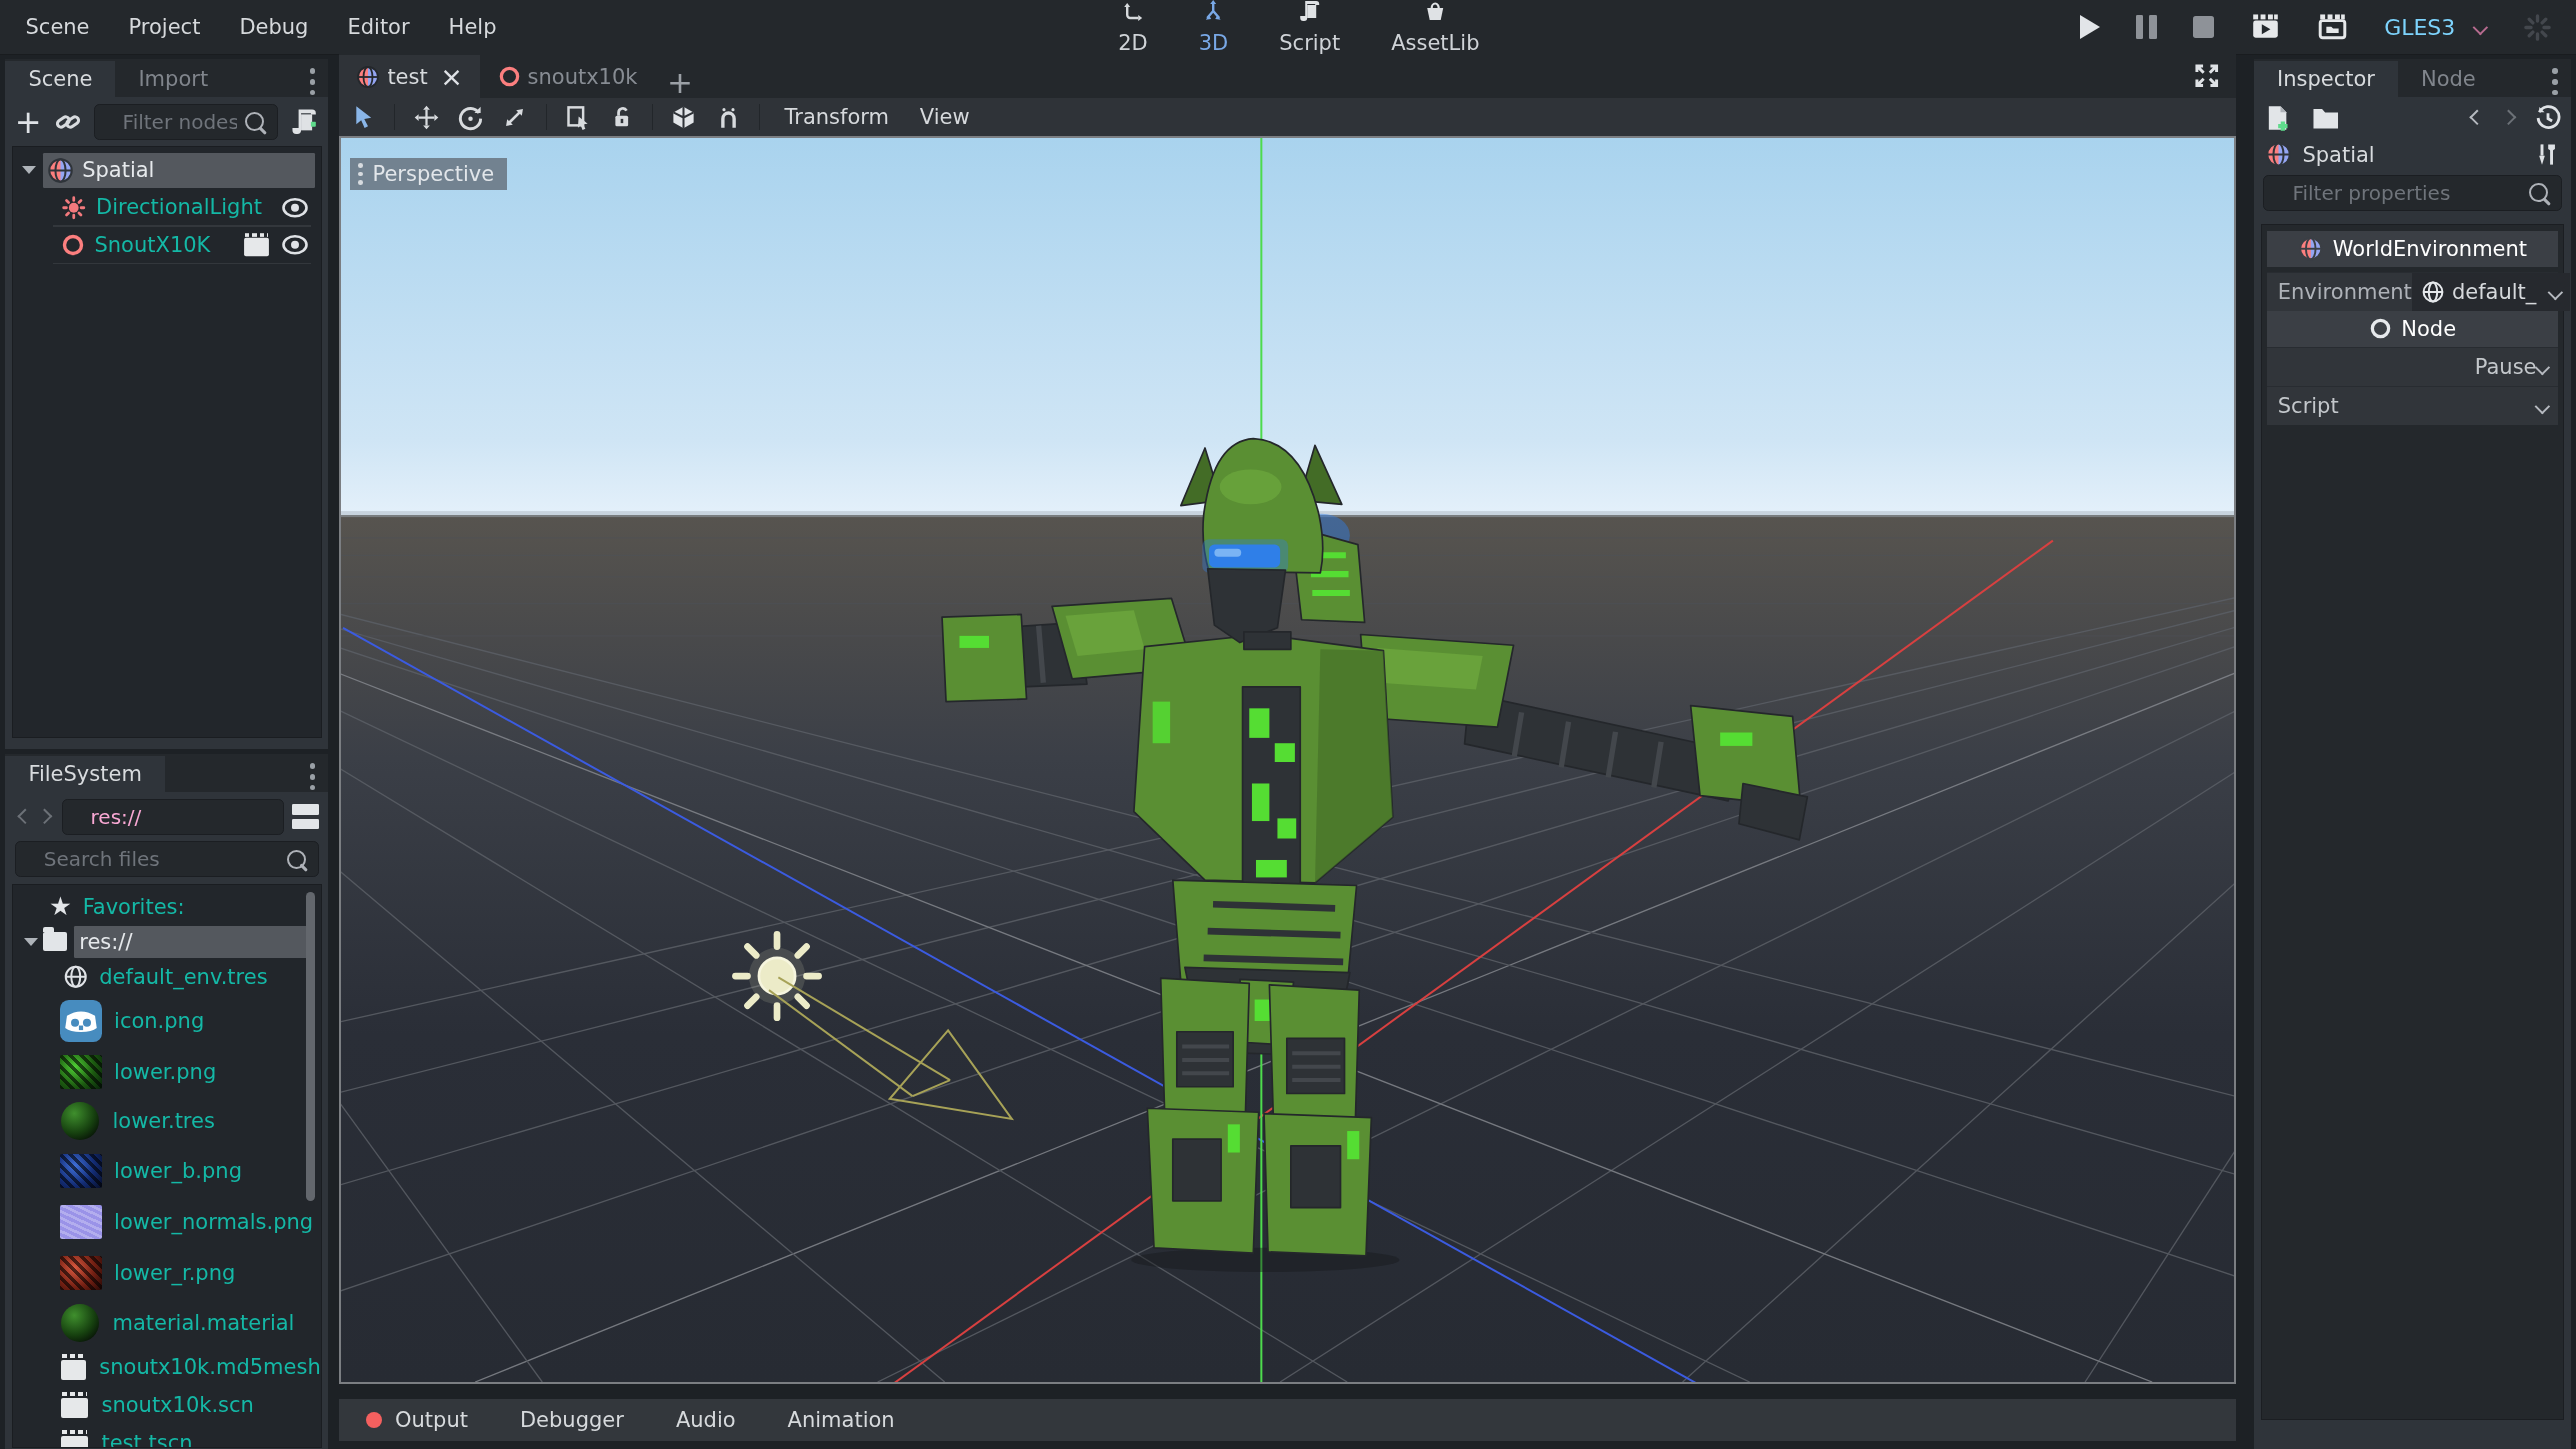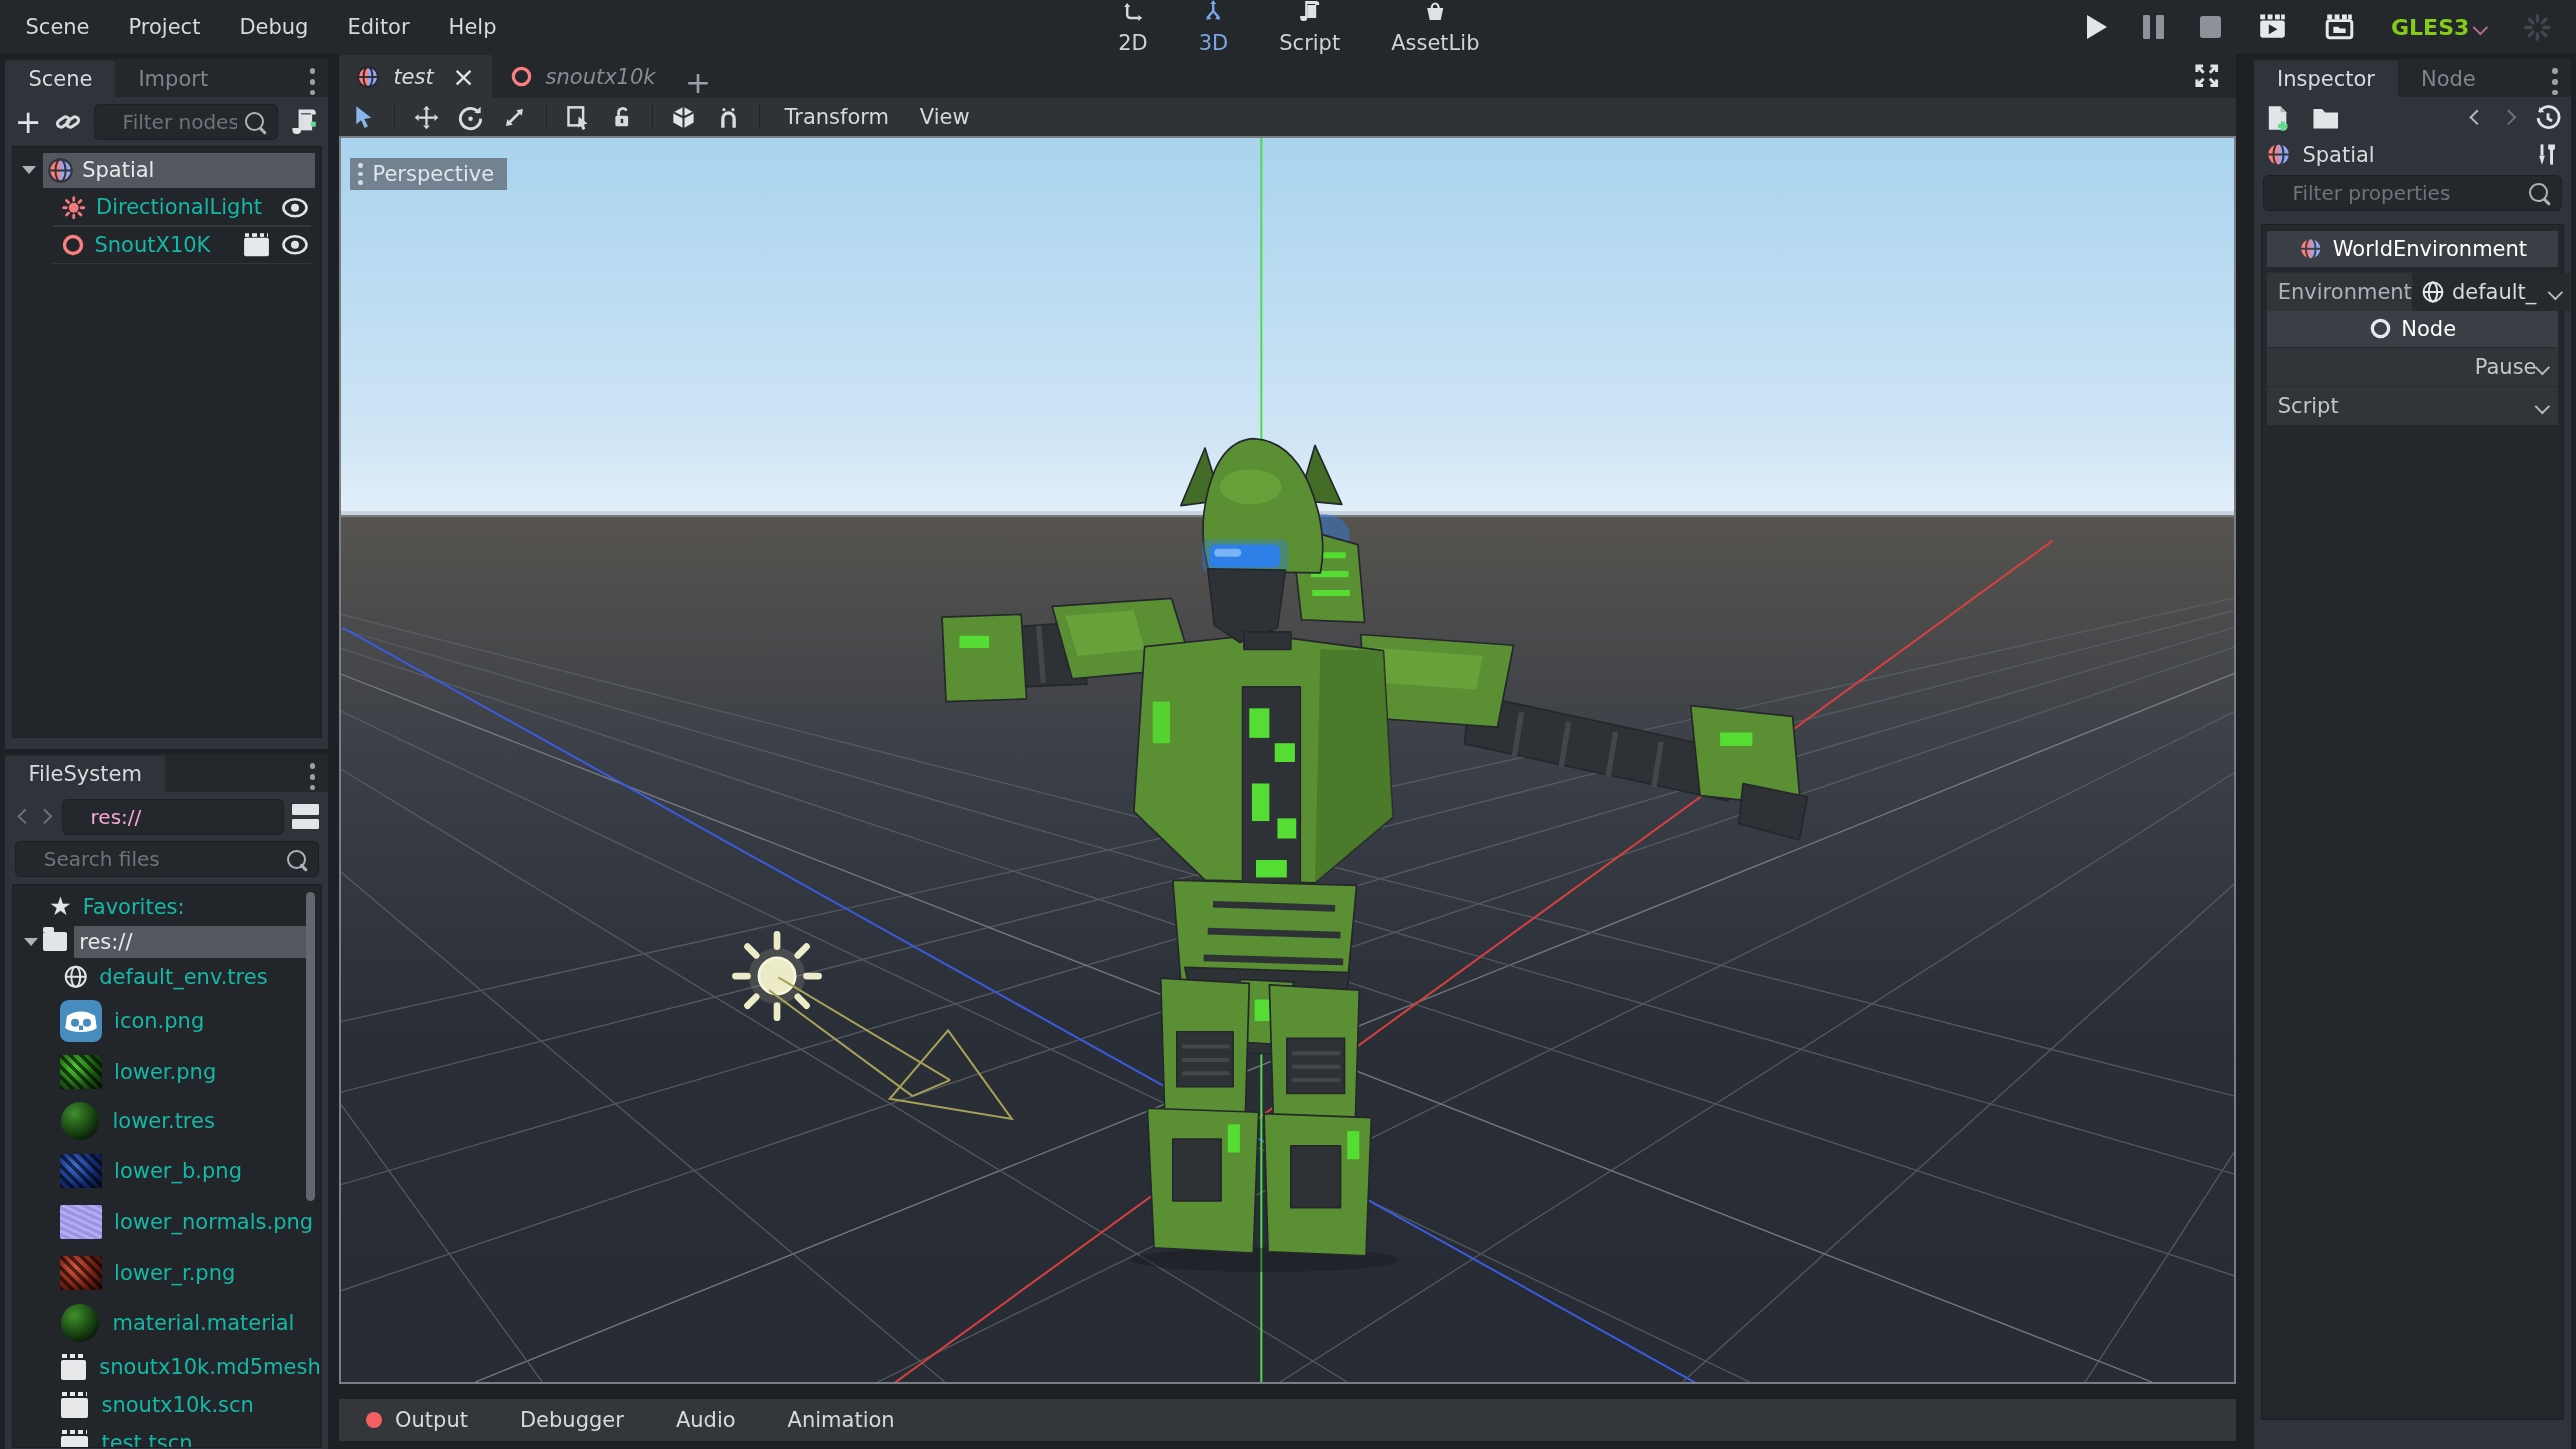--- a/index.html
+++ b/index.html
@@ -13,21 +13,21 @@
   .menu-item{color:#d6d9dc;cursor:default;}
   .menu-center{position:absolute;left:50%;top:0;height:54px;transform:translateX(-47%);
                display:flex;gap:51px;align-items:center;}
   .mode{display:flex;gap:8px;align-items:center;color:#cfd3d7;flex-direction:column;}
   .mode.on{color:#79a8e6;}
   .menu-right{position:absolute;right:23px;top:0;height:54px;display:flex;gap:36px;align-items:center;}
   .playtri{width:0;height:0;border-left:20px solid #e2e5e8;border-top:12px solid transparent;border-bottom:12px solid transparent;}
   .pausebars{display:flex;gap:6px;}
   .pausebars i{width:7.4px;height:24px;background:#8e9298;border-radius:1.3px;}
   .stopsq{width:21.5px;height:21.5px;background:#8e9298;border-radius:2.7px;}
-  .gles{display:flex;align-items:center;gap:6px;font-weight:bold;font-size:22px;color:#84cc16;}
+  .gles{display:flex;align-items:center;gap:20px;font-weight:normal;font-size:22px;color:#7dd3fc;}
   .chev{display:inline-block;width:8.7px;height:8.7px;border-right:2.7px solid #b6bac0;border-bottom:2.7px solid #b6bac0;transform:rotate(45deg);}
   .chev.pink{border-color:#b76b8f;}
   .chev.left{transform:rotate(135deg);}
   .chev.right{transform:rotate(-45deg);}
   .chev.dim{border-color:#6c7177;}
   
   .dock{background:#2f343a;}
   .dtabs{height:38px;background:#24282c;display:flex;align-items:flex-end;position:relative;}
   .dtab{height:36px;display:flex;align-items:center;padding:0 23px;color:#80858c;}
   .dtab.on{background:#2f343a;color:#d8dbde;}
@@ -60,21 +60,21 @@
             radial-gradient(circle at 35% 35%,#4fcf35,#1c5a10 55%,#07200a);}
   .t-blue{background:repeating-linear-gradient(45deg,rgba(0,0,0,.6) 0 3.4px,transparent 3.4px 7.4px),
             radial-gradient(circle at 35% 35%,#3f6fd8,#132c74 55%,#060d26);}
   .t-red{background:repeating-linear-gradient(45deg,rgba(0,0,0,.6) 0 3.4px,transparent 3.4px 7.4px),
             radial-gradient(circle at 35% 35%,#d8583f,#742013 55%,#260806);}
   .t-normal{background:repeating-linear-gradient(25deg,rgba(255,255,255,.25) 0 2.7px,transparent 2.7px 6px),#9a93e8;}
   .sphere{width:38px;height:38px;border-radius:50%;flex:none;
           background:radial-gradient(circle at 35% 30%,#3f8f2d,#16400f 55%,#060f06 85%);}
   
   #tabbar{left:339px;top:54px;width:1897px;height:44px;background:#24282c;display:flex;align-items:flex-end;}
-  .stab{height:43px;display:flex;align-items:center;gap:13px;padding:0 17.4px;font-style:italic;}
+  .stab{height:43px;display:flex;align-items:center;gap:7px;padding:0 17.4px;}
   .stab.on{background:#2f3338;color:#d8dbde;}
   .stab .x{color:#dfe2e6;font-size:27px;line-height:1;margin-left:5.4px;}
   .stab.off{color:#878c93;}
   .plus{color:#9ba0a6;font-size:31px;line-height:1;padding:0 12px;}
   #vtoolbar{left:339px;top:98px;width:1897px;height:38px;background:#2f3338;display:flex;align-items:center;gap:17.4px;padding-left:12px;box-sizing:border-box;}
   .tsep{width:1.3px;height:25.5px;background:#22262a;}
   .tmenu{color:#d6d9dc;padding:0 6.7px;}
   #viewport{left:339px;top:136px;width:1897px;height:1248px;border:2px solid #7b7e82;box-sizing:border-box;background:#262a32;}
   #persp{left:9.4px;top:20px;height:32px;background:rgba(103,115,127,.85);display:flex;align-items:center;gap:9.4px;
          padding:0 13.4px 0 8px;color:#e2e6ea;}

